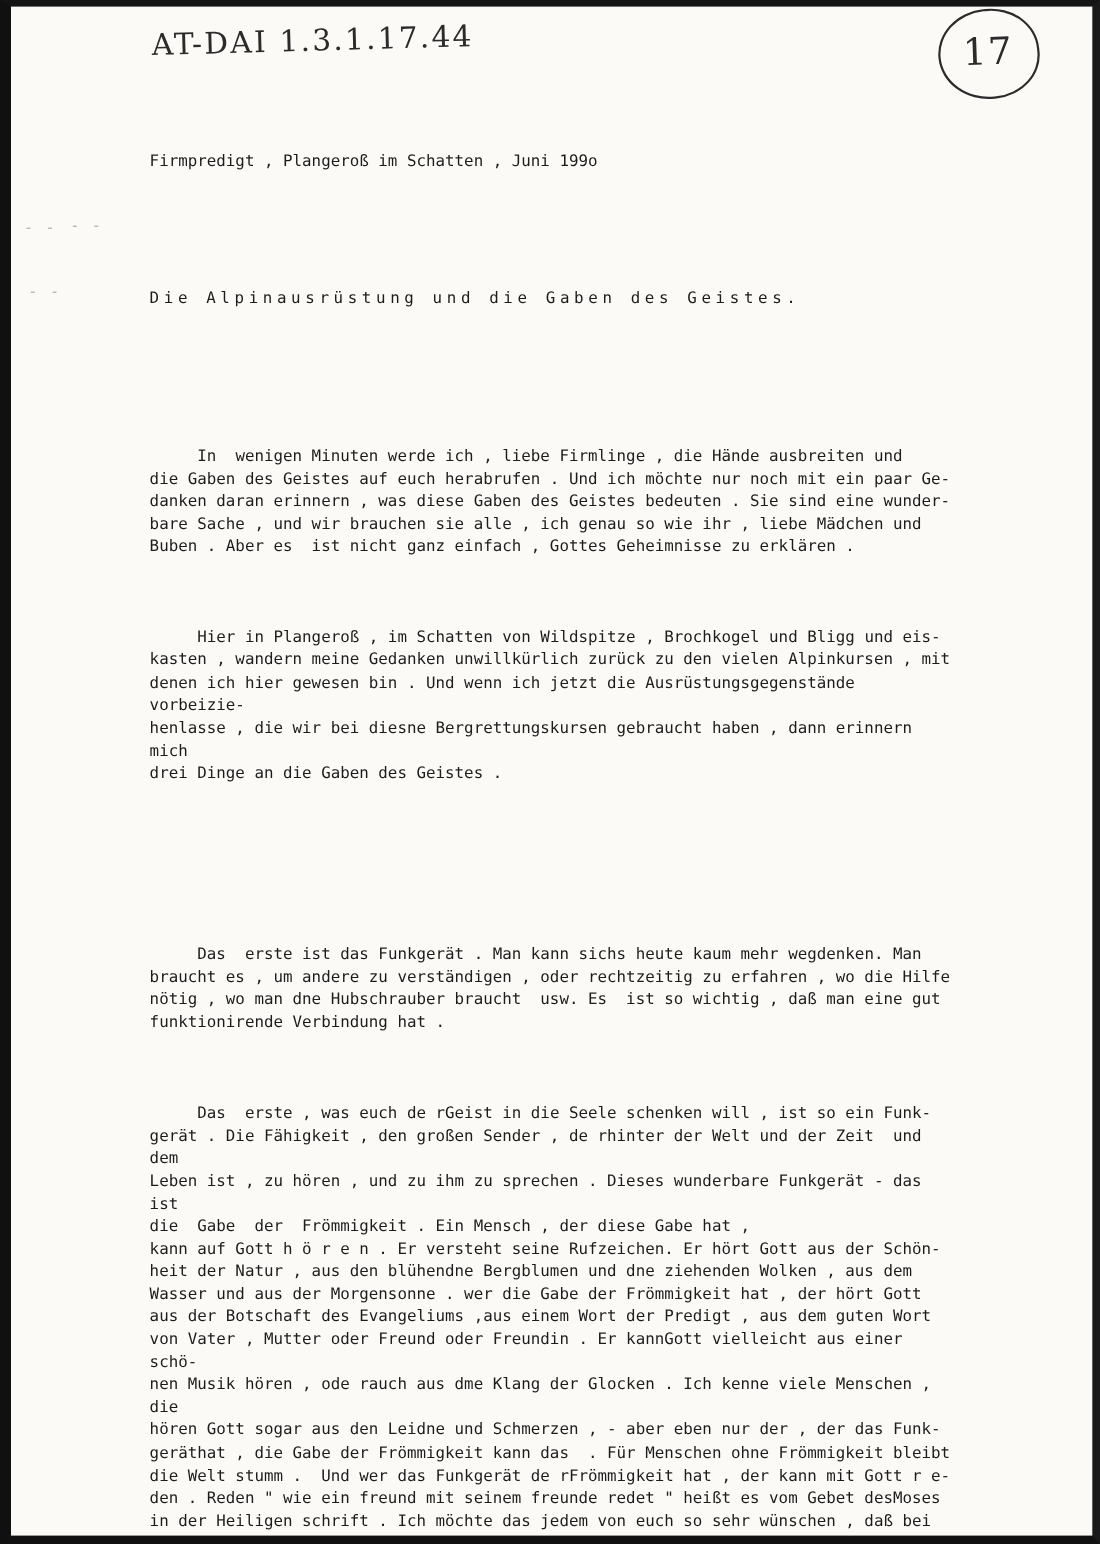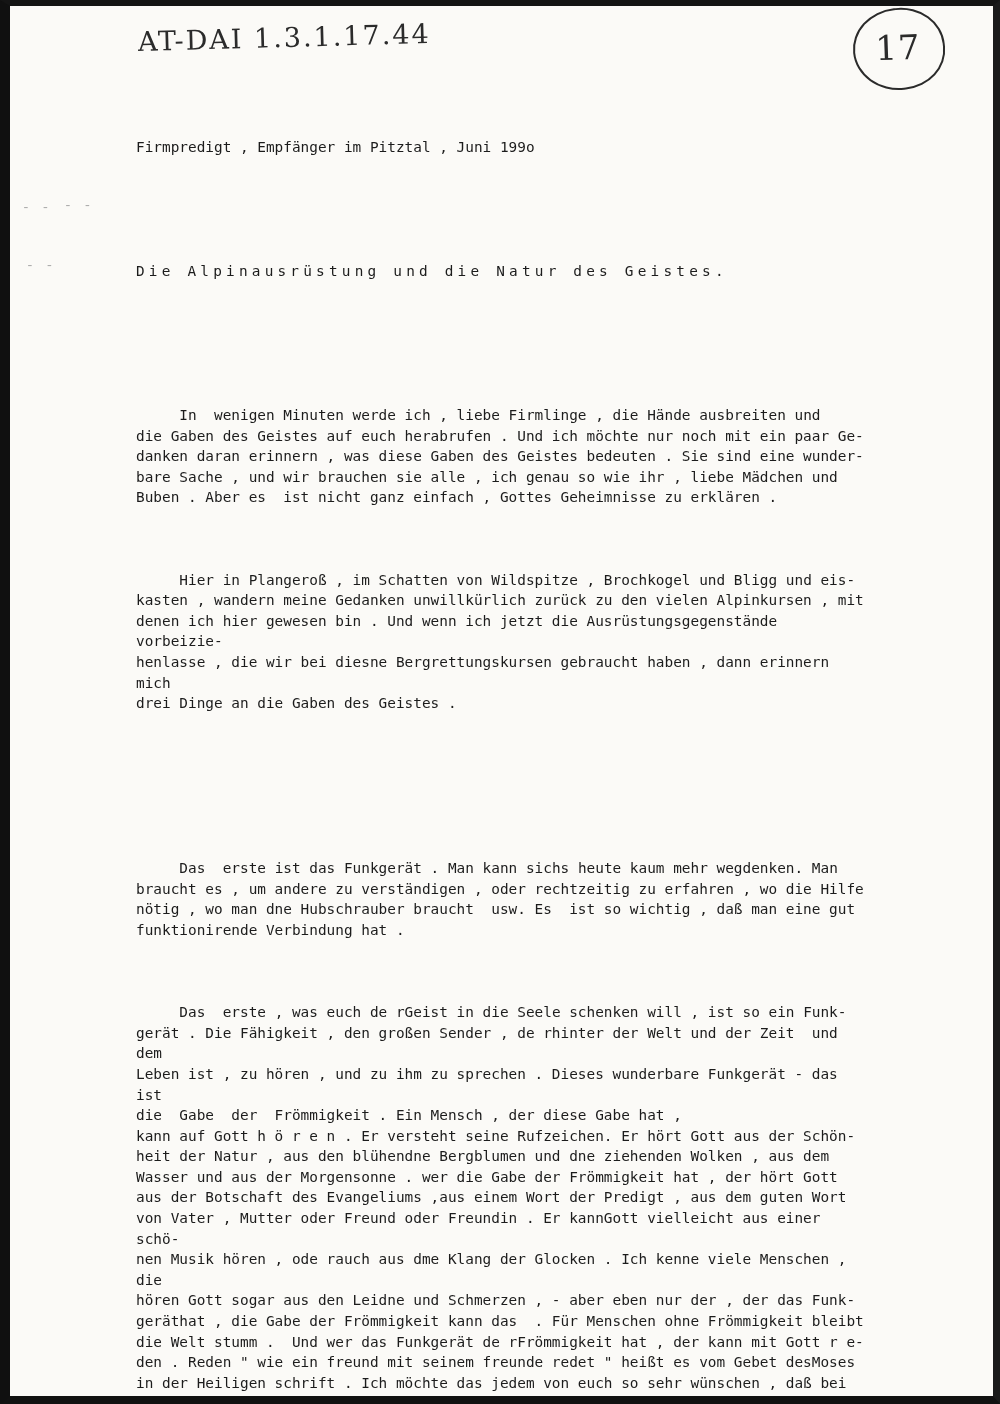--- a/index.html
+++ b/index.html
@@ -118,23 +118,23 @@
 
   <div class="page-number-circle">
     <span>17</span>
   </div>
 
   <div class="margin-mark mm1">- -</div>
   <div class="margin-mark mm2">- -</div>
   <div class="margin-mark mm3">- -</div>
 
   <div class="typed">
-    <p>Firmpredigt , Empfänger im Pitztal , Juni 199o</p>
+    <p>Firmpredigt , Plangeroß im Schatten , Juni 199o</p>
     <div class="blank"></div>
-    <p class="heading-spaced">Die Alpinausrüstung und die Natur des Geistes.</p>
+    <p class="heading-spaced">Die Alpinausrüstung und die Gaben des Geistes.</p>
     <div class="blank"></div>
 
     <p><span class="blk">     In  wenigen Minuten werde ich , liebe Firmlinge , die Hände ausbreiten und</span><span class="blk">die Gaben des Geistes auf euch herabrufen . Und ich möchte nur noch mit ein paar Ge-</span><span class="blk">danken daran erinnern , was diese Gaben des Geistes bedeuten . Sie sind eine wunder-</span><span class="blk">bare Sache , und wir brauchen sie alle , ich genau so wie ihr , liebe Mädchen und</span><span class="blk">Buben . Aber es  ist nicht ganz einfach , Gottes Geheimnisse zu erklären .</span></p>
 
     <p><span class="blk">     Hier in Plangeroß , im Schatten von Wildspitze , Brochkogel und Bligg und eis-</span><span class="blk">kasten , wandern meine Gedanken unwillkürlich zurück zu den vielen Alpinkursen , mit</span><span class="blk">denen ich hier gewesen bin . Und wenn ich jetzt die Ausrüstungsgegenstände vorbeizie-</span><span class="blk">henlasse , die wir bei diesne Bergrettungskursen gebraucht haben , dann erinnern mich</span><span class="blk">drei Dinge an die Gaben des Geistes .</span></p>
 
     <div class="blank"></div>
 
     <p><span class="blk">     Das  erste ist das <span class="u">Funkgerät</span> . Man kann sichs heute kaum mehr wegdenken. Man</span><span class="blk">braucht es , um andere zu verständigen , oder rechtzeitig zu erfahren , wo die Hilfe</span><span class="blk">nötig , wo man dne Hubschrauber braucht  usw. Es  ist so wichtig , daß man eine gut</span><span class="blk">funktionirende Verbindung hat .</span></p>
 

